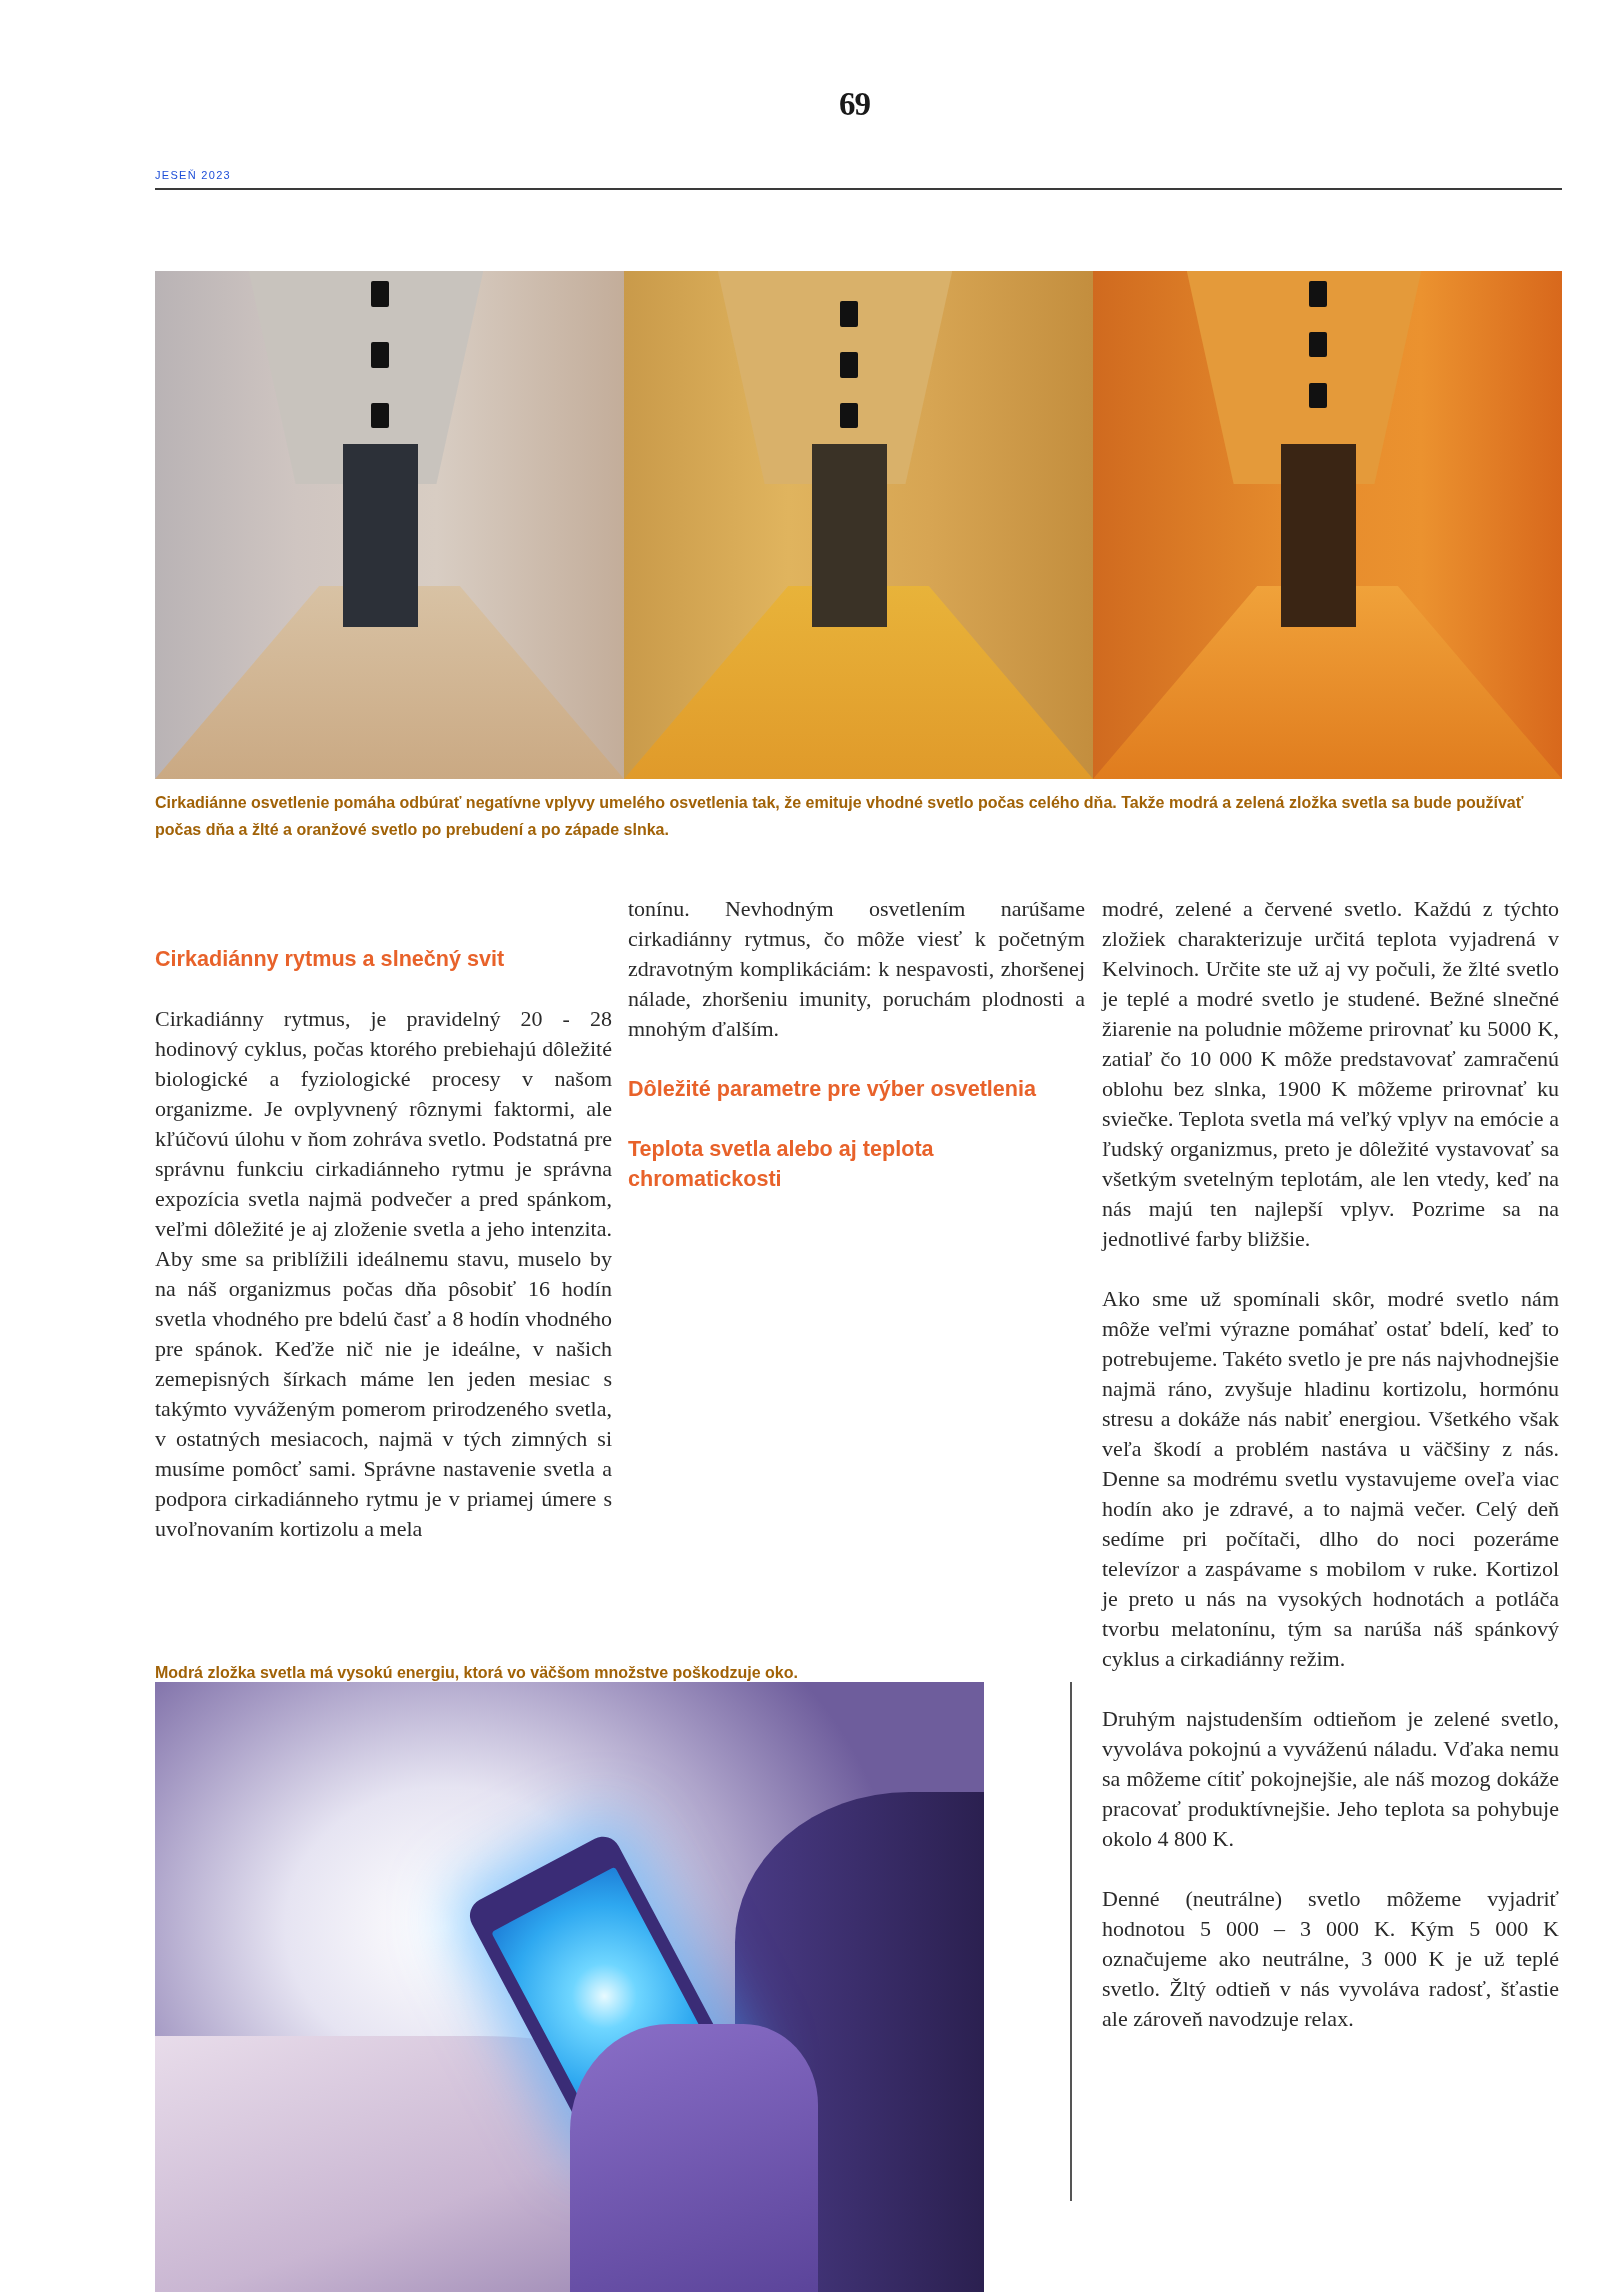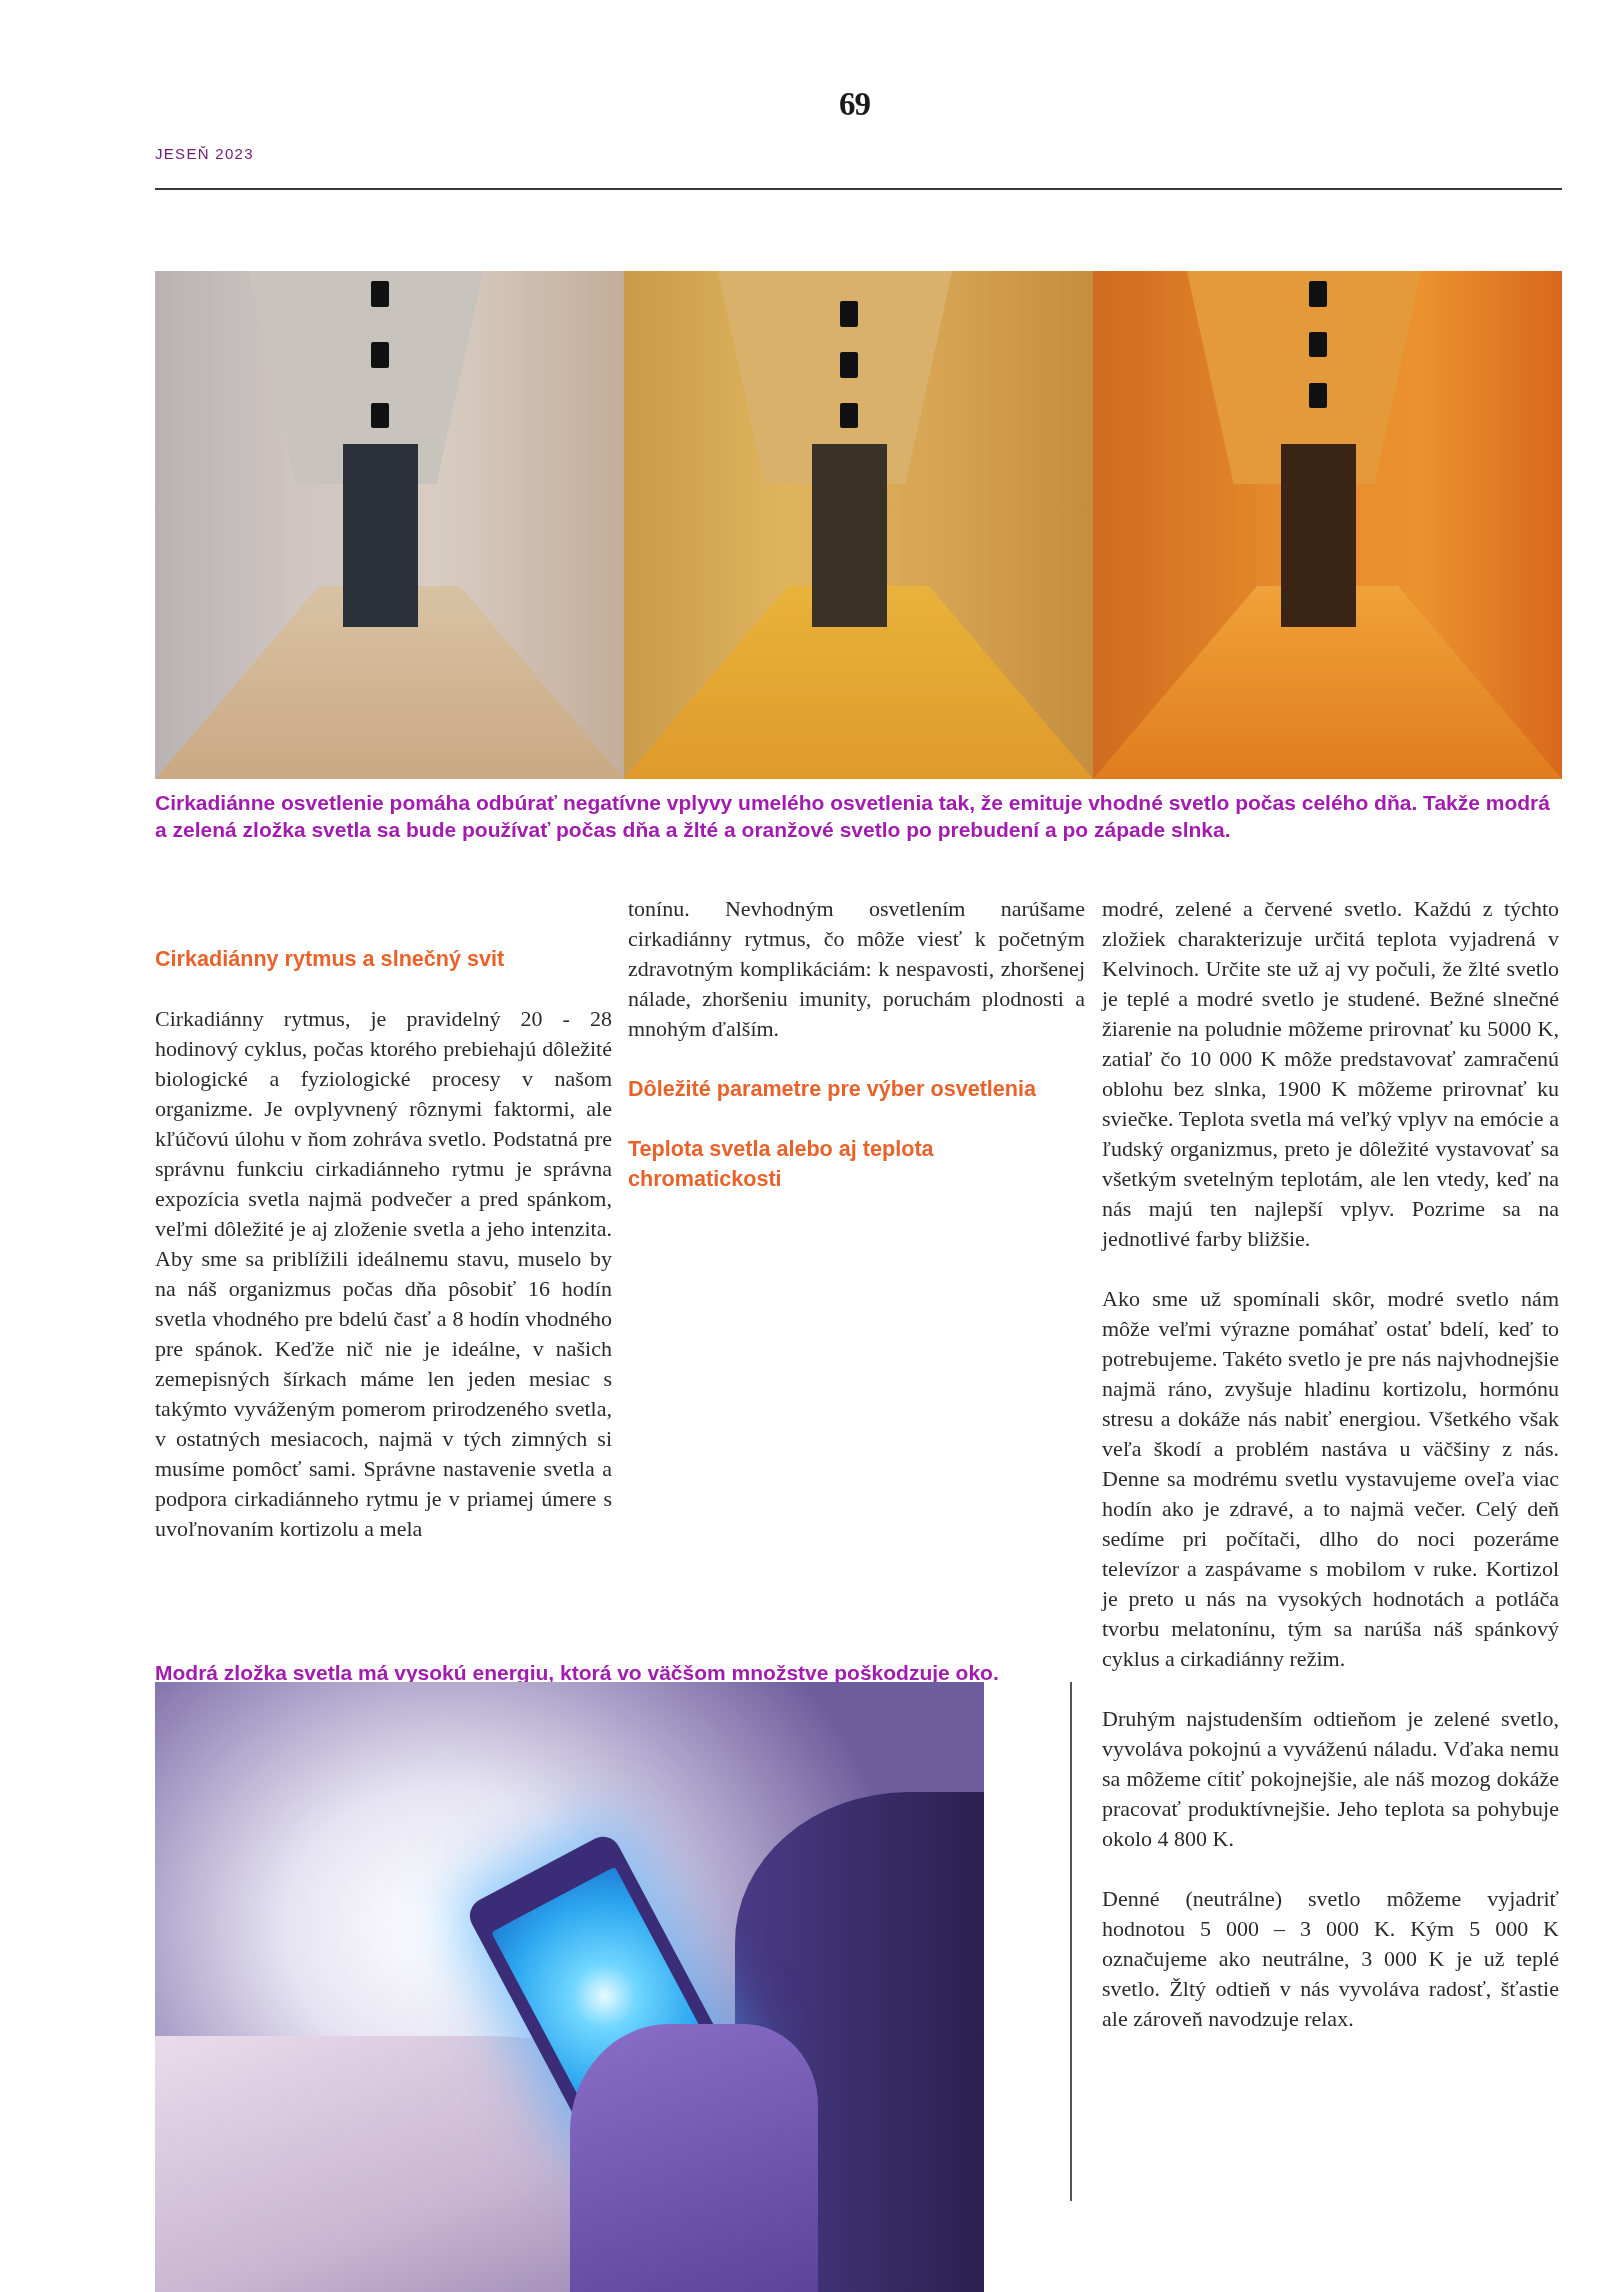--- a/index.html
+++ b/index.html
@@ -1,37 +1,37 @@
 <!DOCTYPE html>
 <html><head>
 <meta charset="utf-8">
 <style>
   html, body { margin: 0; padding: 0; background: #ffffff; }
   body { width: 1621px; height: 2293px; position: relative; overflow: hidden; color: #262626; }
   .page-number { position: absolute; top: 86px; left: 0; width: 1709px; text-align: center;
     font-family: "Liberation Serif", serif; font-weight: bold; font-size: 33px; color: #1a1a1a; letter-spacing: -1px; }
-  .issue { position: absolute; top: 145px; left: 155px; font-family: "Liberation Sans", sans-serif;
-    font-size: 15px; letter-spacing: 1.3px; color: #701a75; }
+  .issue { position: absolute; top: 169px; left: 155px; font-family: "Liberation Sans", sans-serif;
+    font-size: 11px; letter-spacing: 1.3px; color: #1d4ed8; }
   .rule { position: absolute; top: 188px; left: 155px; width: 1407px; height: 2px; background: #3a3a3a; }
 
   .hero { position: absolute; top: 271px; left: 155px; width: 1407px; height: 508px; display: flex; }
   .panel { flex: 1; position: relative; overflow: hidden; }
   .panel .ceiling { position: absolute; left: 20%; right: 30%; top: 0; height: 42%; clip-path: polygon(0 0,100% 0,80% 100%,20% 100%); }
   .panel .floor { position: absolute; left: 0; right: 0; bottom: 0; height: 38%; clip-path: polygon(35% 0,65% 0,100% 100%,0 100%); }
   .panel .door { position: absolute; left: 40%; width: 16%; top: 34%; height: 36%; }
   .panel .lamp { position: absolute; left: 46%; width: 4%; height: 5%; background: #111; border-radius: 2px; }
   .p1 { background: linear-gradient(90deg,#b9b3b5 0%,#cfc5c1 30%,#d8cdc3 60%,#c3ad9a 100%); }
   .p1 .ceiling { background: #c8c3bd; } .p1 .floor { background: linear-gradient(#d8c2a4,#caa983); } .p1 .door { background: #2c3038; }
   .p2 { background: linear-gradient(90deg,#c99a4a 0%,#e0b45e 35%,#d7a553 65%,#c38e3e 100%); }
   .p2 .ceiling { background: #d9b16a; } .p2 .floor { background: linear-gradient(#e8b33a,#e09a2a); } .p2 .door { background: #3a3226; }
   .p3 { background: linear-gradient(90deg,#d06a1f 0%,#e48a2c 40%,#eb922f 70%,#d8681c 100%); }
   .p3 .ceiling { background: #e49a3a; } .p3 .floor { background: linear-gradient(#f0a23a,#e07c1e); } .p3 .door { background: #3a2514; }
 
-  .caption { position: absolute; font-family: "Liberation Sans", sans-serif; font-weight: bold; font-size: 21px;
-    line-height: 26.5px; color: #a21caf; }
+  .caption { position: absolute; font-family: "Liberation Sans", sans-serif; font-weight: bold; font-size: 16px;
+    line-height: 26.5px; color: #a16207; }
   .caption.top { top: 790px; left: 155px; width: 1411px; }
   .caption.mid { top: 1640px; left: 155px; width: 882px; margin-top: 20px; }
 
   .col { position: absolute; width: 457px; font-family: "Liberation Serif", serif; font-size: 22px;
     line-height: 30px; color: #2a2a2a; text-align: justify; hyphens: manual; }
   .col p { margin: 0 0 30px 0; }
   .col h2 { margin: 0 0 30px 0; font-family: "Liberation Sans", sans-serif; font-weight: bold; font-size: 21.6px;
     line-height: 30px; color: #e8622a; text-align: left; }
   .col1 { top: 944px; left: 155px; }
   .col2 { top: 894px; left: 628px; }

